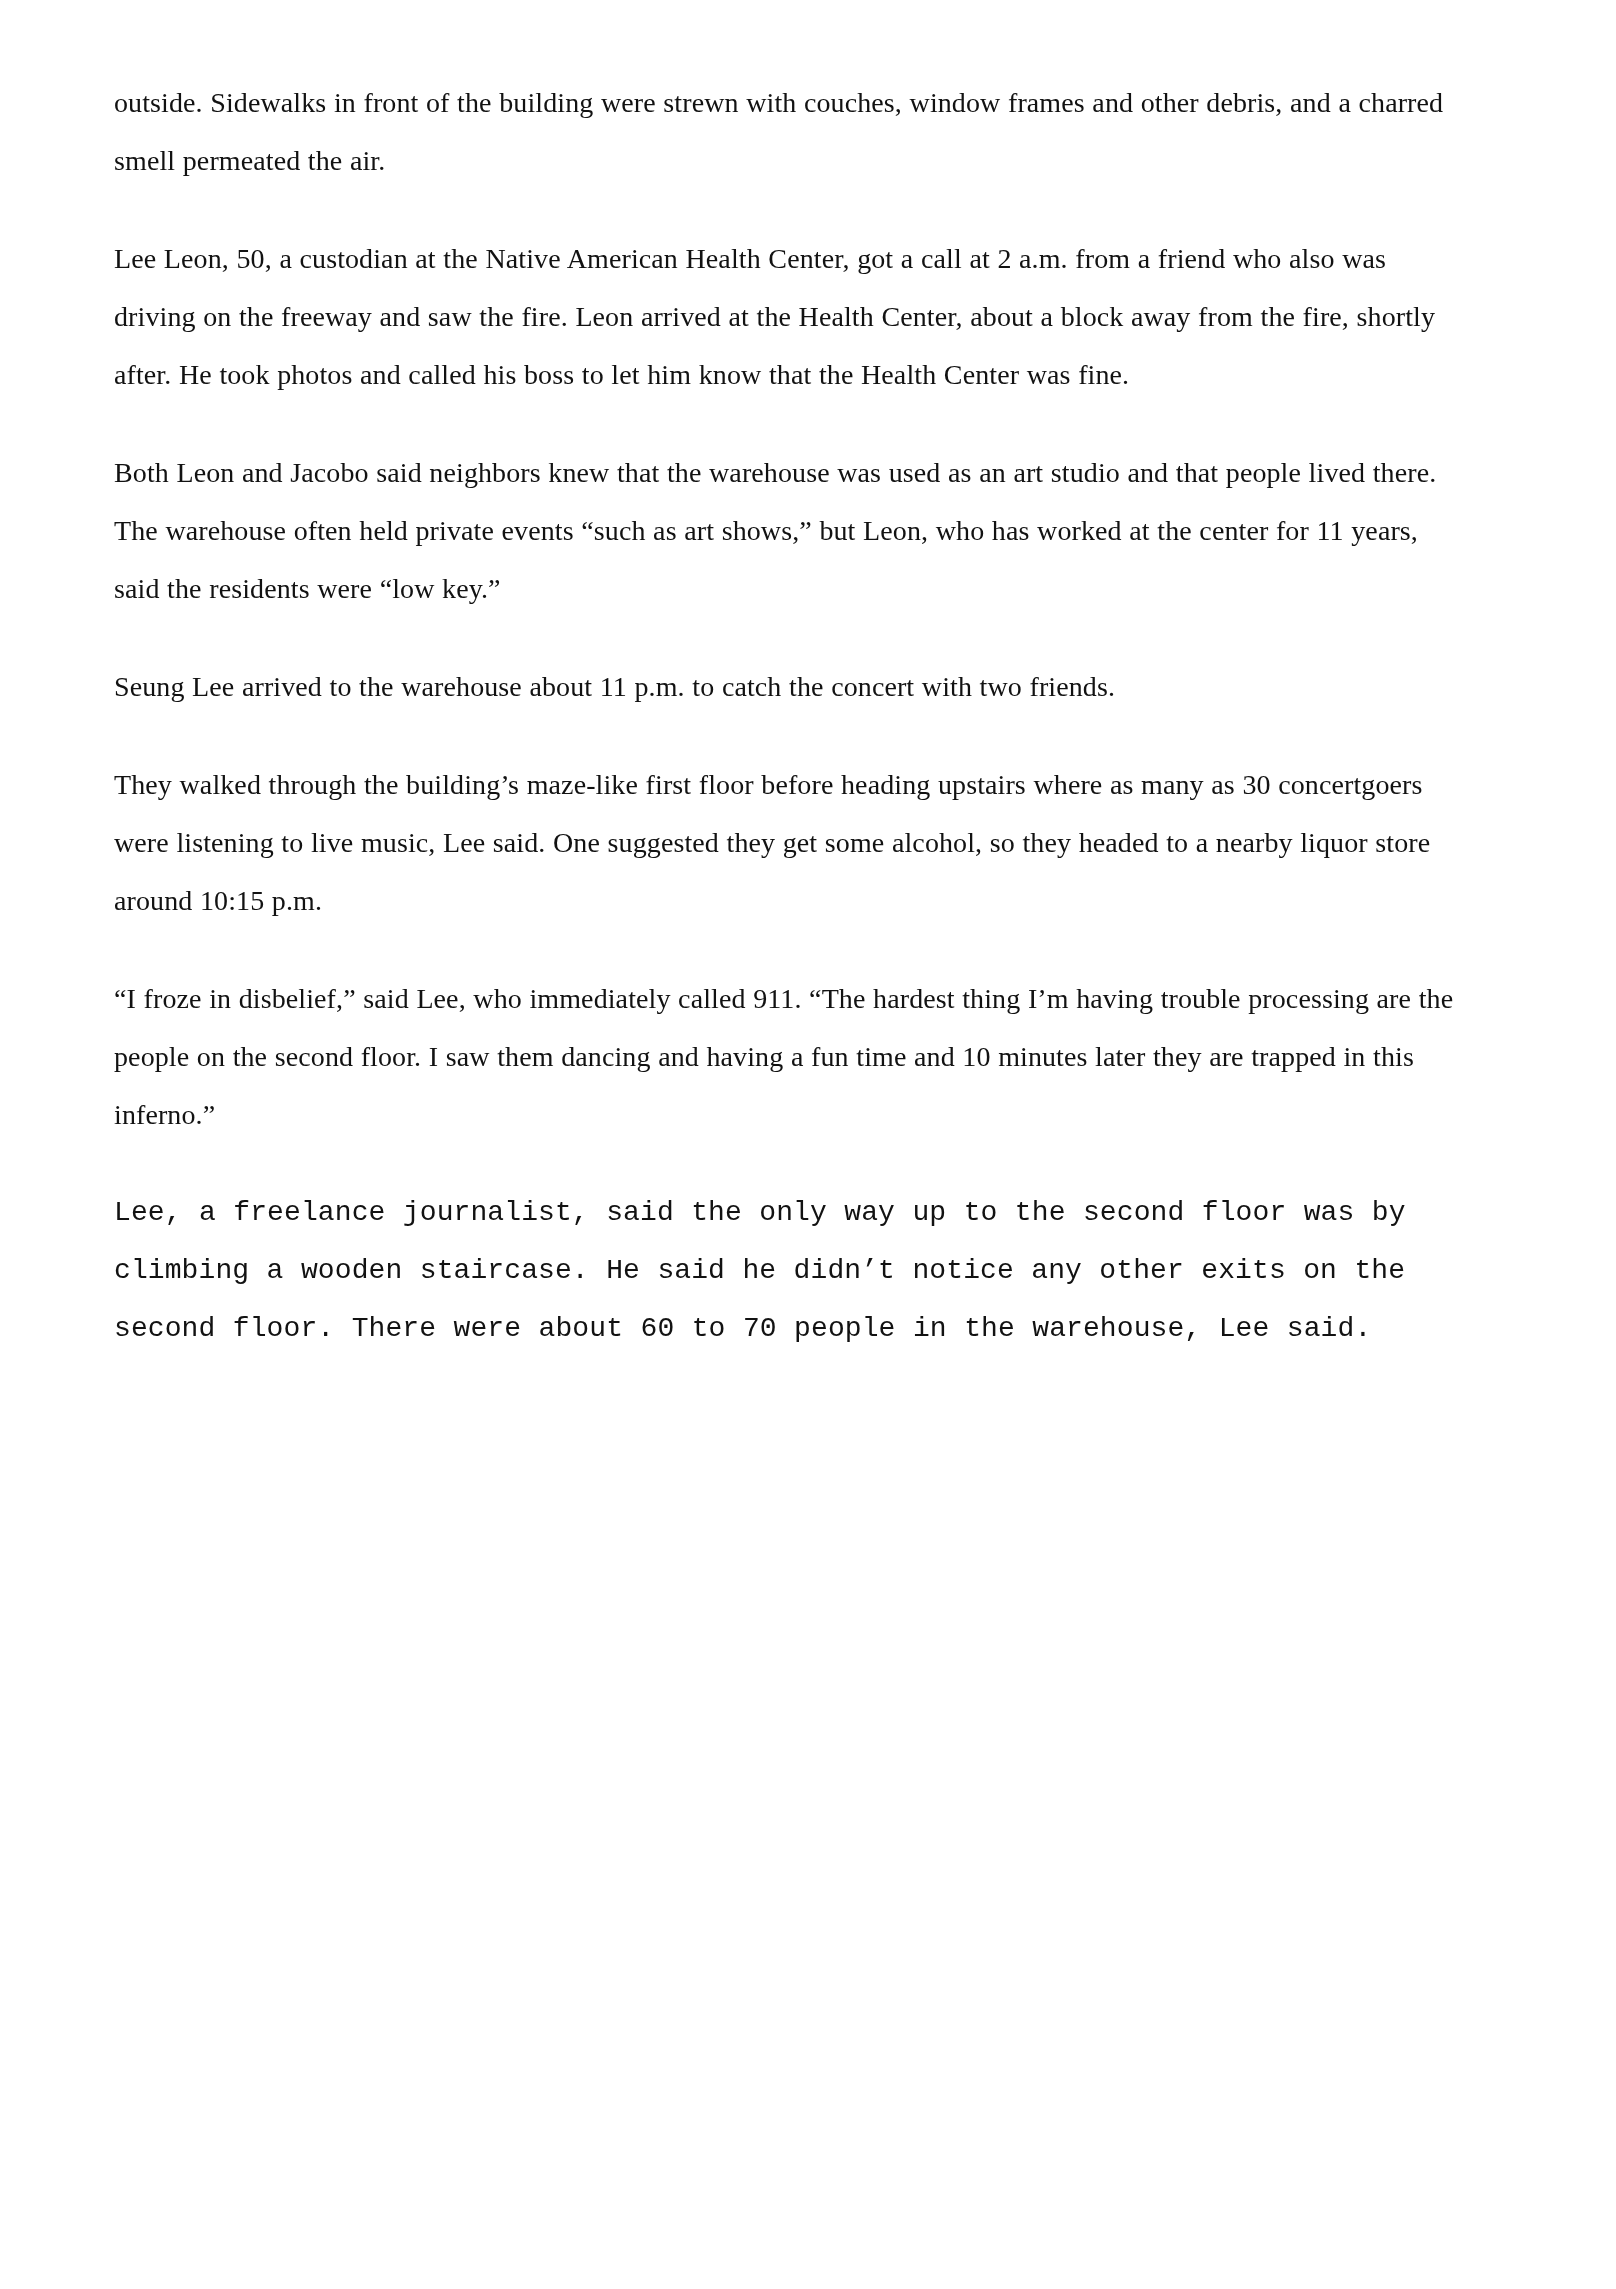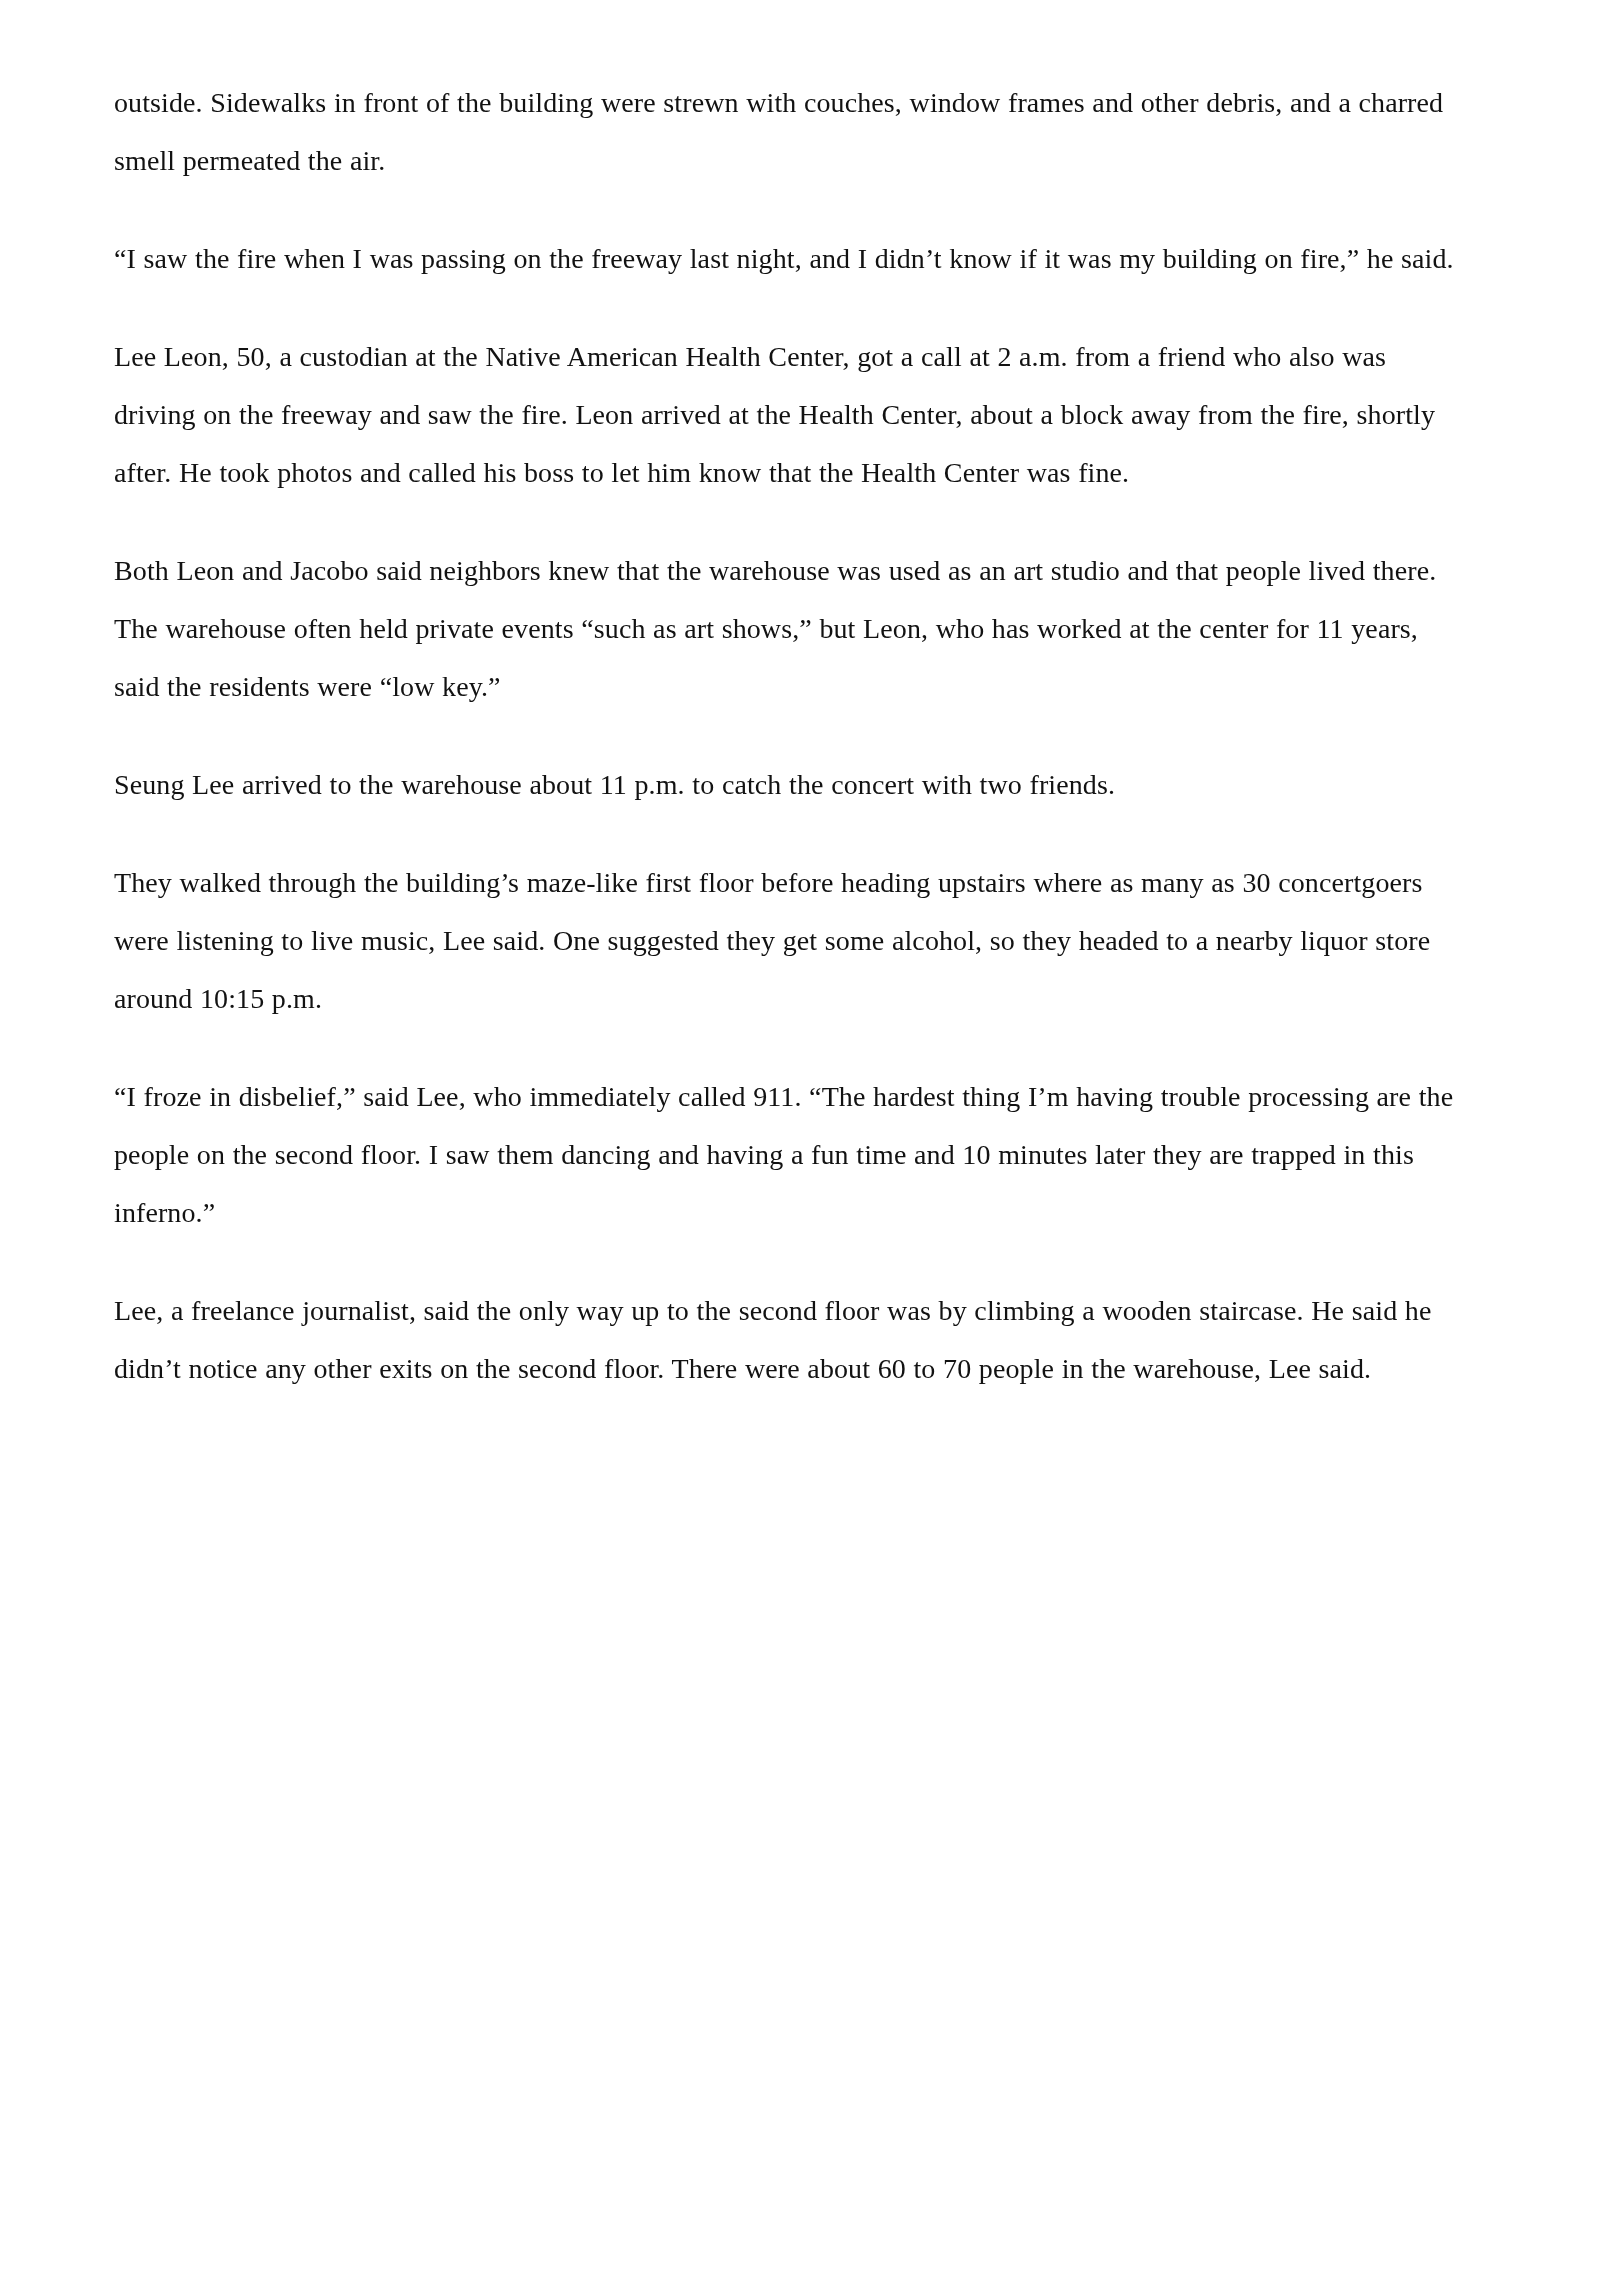--- a/index.html
+++ b/index.html
@@ -28,29 +28,29 @@
     font-size: 28px;
     line-height: 58px;
     color: #121212;
     margin: 0 0 40px 0;
     text-align: left;
     letter-spacing: 0.1px;
     word-spacing: 0.5px;
   }
   .para:last-child {
     margin-bottom: 0;
+    font-family: Liberation Mono, monospace;
   }
 </style>
 </head>
 <body>
 
 <div class="page">
   <article class="article">
     <p class="para">outside. Sidewalks in front of the building were strewn with couches, window frames and other debris, and a charred smell permeated the air.</p>
-    <p class="para">“I saw the fire when I was passing on the freeway last night, and I didn’t know if it was my building on fire,” he said.</p>
     <p class="para">Lee Leon, 50, a custodian at the Native American Health Center, got a call at 2 a.m. from a friend who also was driving on the freeway and saw the fire. Leon arrived at the Health Center, about a block away from the fire, shortly after. He took photos and called his boss to let him know that the Health Center was fine.</p>
     <p class="para">Both Leon and Jacobo said neighbors knew that the warehouse was used as an art studio and that people lived there. The warehouse often held private events “such as art shows,” but Leon, who has worked at the center for 11 years, said the residents were “low key.”</p>
     <p class="para">Seung Lee arrived to the warehouse about 11 p.m. to catch the concert with two friends.</p>
     <p class="para">They walked through the building’s maze-like first floor before heading upstairs where as many as 30 concertgoers were listening to live music, Lee said. One suggested they get some alcohol, so they headed to a nearby liquor store around 10:15 p.m.</p>
     <p class="para">“I froze in disbelief,” said Lee, who immediately called 911. “The hardest thing I’m having trouble processing are the people on the second floor. I saw them dancing and having a fun time and 10 minutes later they are trapped in this inferno.”</p>
     <p class="para">Lee, a freelance journalist, said the only way up to the second floor was by climbing a wooden staircase. He said he didn’t notice any other exits on the second floor. There were about 60 to 70 people in the warehouse, Lee said.</p>
   </article>
 </div>
 
 

